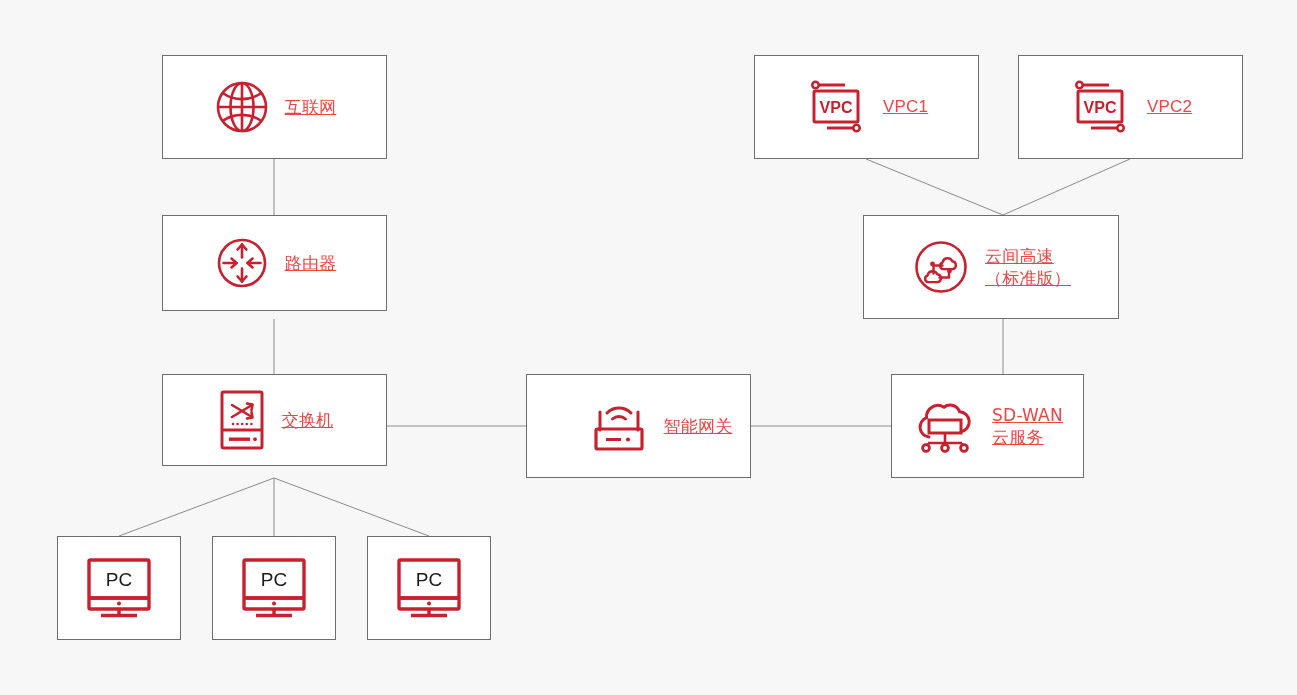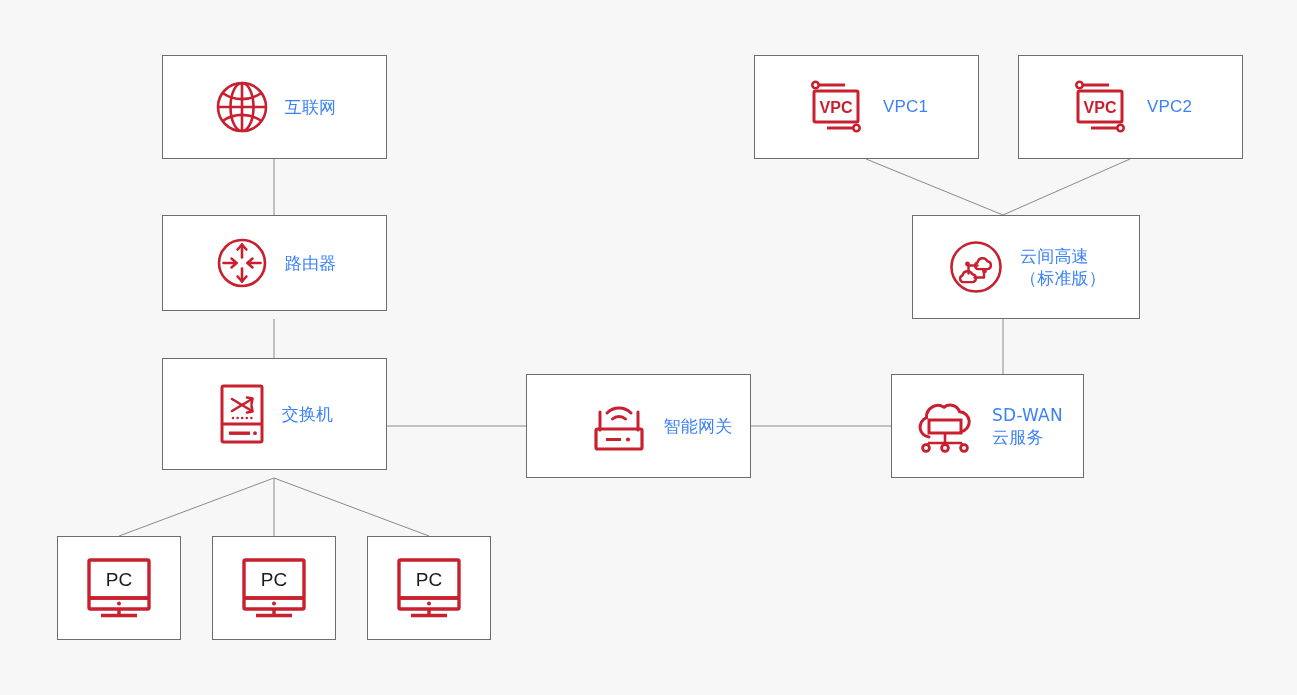--- a/index.html
+++ b/index.html
@@ -36,25 +36,26 @@
     align-items: center;
     justify-content: center;
     gap: 14px;
   }
   .node-icon {
     flex: 0 0 auto;
     display: block;
     line-height: 0;
   }
   .node-label {
-    color: #3b82f6;
+    color: #ef4444;
     font-size: 17px;
     line-height: 1.32;
     white-space: pre-line;
     letter-spacing: 0.2px;
+    text-decoration: underline;
   }
   .label-cn {
     font-family: "DejaVu Sans", "Liberation Sans", sans-serif;
     font-size: 17px;
   }
   .pc-node .node-inner { gap: 0; }
 </style>
 </head>
 <body>
 
@@ -107,21 +108,21 @@
             <polyline points="18.5,24.6 23.5,29 18.5,33.4"></polyline>
             <line x1="47.5" y1="29" x2="34.5" y2="29"></line>
             <polyline points="39.5,24.6 34.5,29 39.5,33.4"></polyline>
           </g>
         </svg>
       </span>
       <span class="node-label label-cn">路由器</span>
     </div>
   </div>
 
-  <div class="node" style="left:162px; top:358px; width:225px; height:112px;">
+  <div class="node" style="left:162px; top:374px; width:225px; height:92px;">
     <div class="node-inner">
       <span class="node-icon">
         <svg width="52" height="62" viewBox="0 0 52 62">
           <g fill="none" stroke="#c8202f" stroke-width="3">
             <rect x="6" y="3" width="40" height="56" rx="1.5"></rect>
             <line x1="6" y1="41" x2="46" y2="41"></line>
           </g>
           <g fill="none" stroke="#c8202f" stroke-width="2.6" stroke-linecap="round" stroke-linejoin="round">
             <path d="M16 16 L36 28"></path>
             <path d="M16 28 L36 16"></path>
@@ -245,21 +246,21 @@
           </g>
           <circle cx="10.5" cy="9" r="3.2" fill="none" stroke="#c8202f" stroke-width="2.6"></circle>
           <circle cx="51.5" cy="52" r="3.2" fill="none" stroke="#c8202f" stroke-width="2.6"></circle>
           <text x="31" y="37" text-anchor="middle" font-family="Liberation Sans, sans-serif" font-size="16" font-weight="bold" fill="#c8202f">VPC</text>
         </svg>
       </span>
       <span class="node-label">VPC2</span>
     </div>
   </div>
 
-  <div class="node" style="left:912px; top:215px; width:228px; height:104px;">
+  <div class="node" style="left:863px; top:215px; width:256px; height:104px;">
     <div class="node-inner">
       <span class="node-icon">
         <svg width="60" height="60" viewBox="0 0 60 60">
           <circle cx="30" cy="30" r="24.5" fill="none" stroke="#c8202f" stroke-width="2.6"></circle>
           <g fill="none" stroke="#c8202f" stroke-width="2.4" stroke-linecap="round" stroke-linejoin="round">
             <path d="M31.5 25.5 a5.2 5.2 0 0 1 9.8 -1.3 a4 4 0 0 1 0.4 7.9 h-9.6 a3.4 3.4 0 0 1 -0.6 -6.6 z"></path>
             <path d="M16.5 38.5 a5.2 5.2 0 0 1 9.8 -1.3 a4 4 0 0 1 0.4 7.9 h-9.6 a3.4 3.4 0 0 1 -0.6 -6.6 z"></path>
             <polyline points="31.5,28.5 22.5,28.5 22.5,36.5"></polyline>
             <polyline points="28.5,40.5 38,40.5 38,32.8"></polyline>
           </g>

